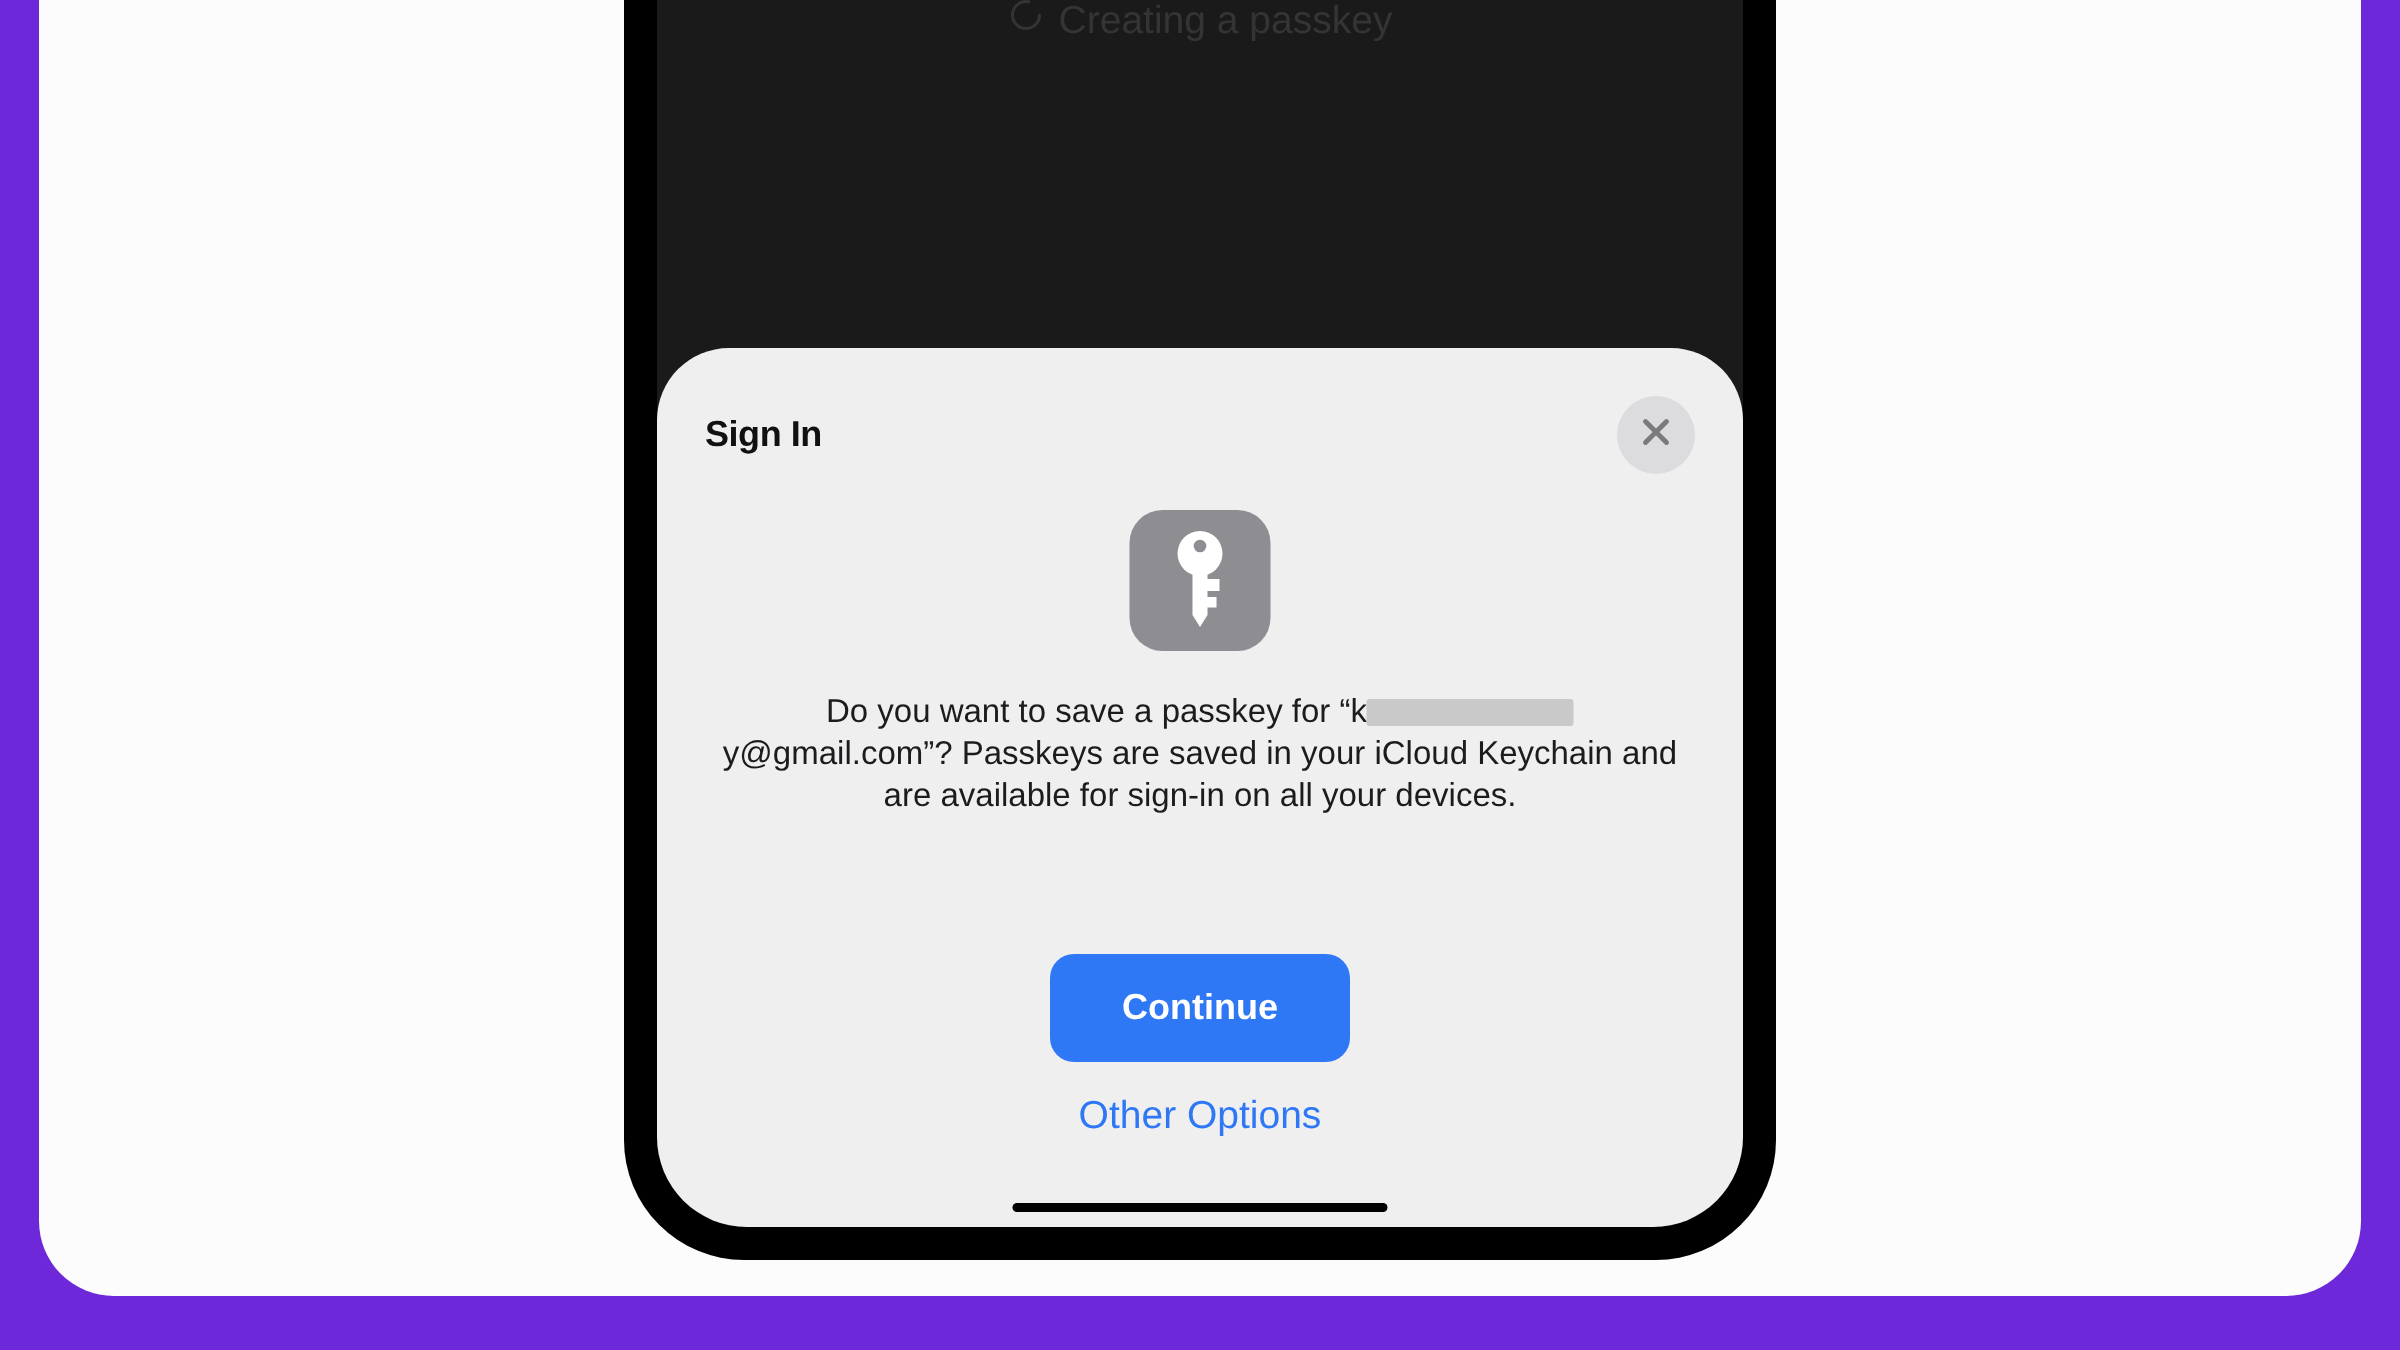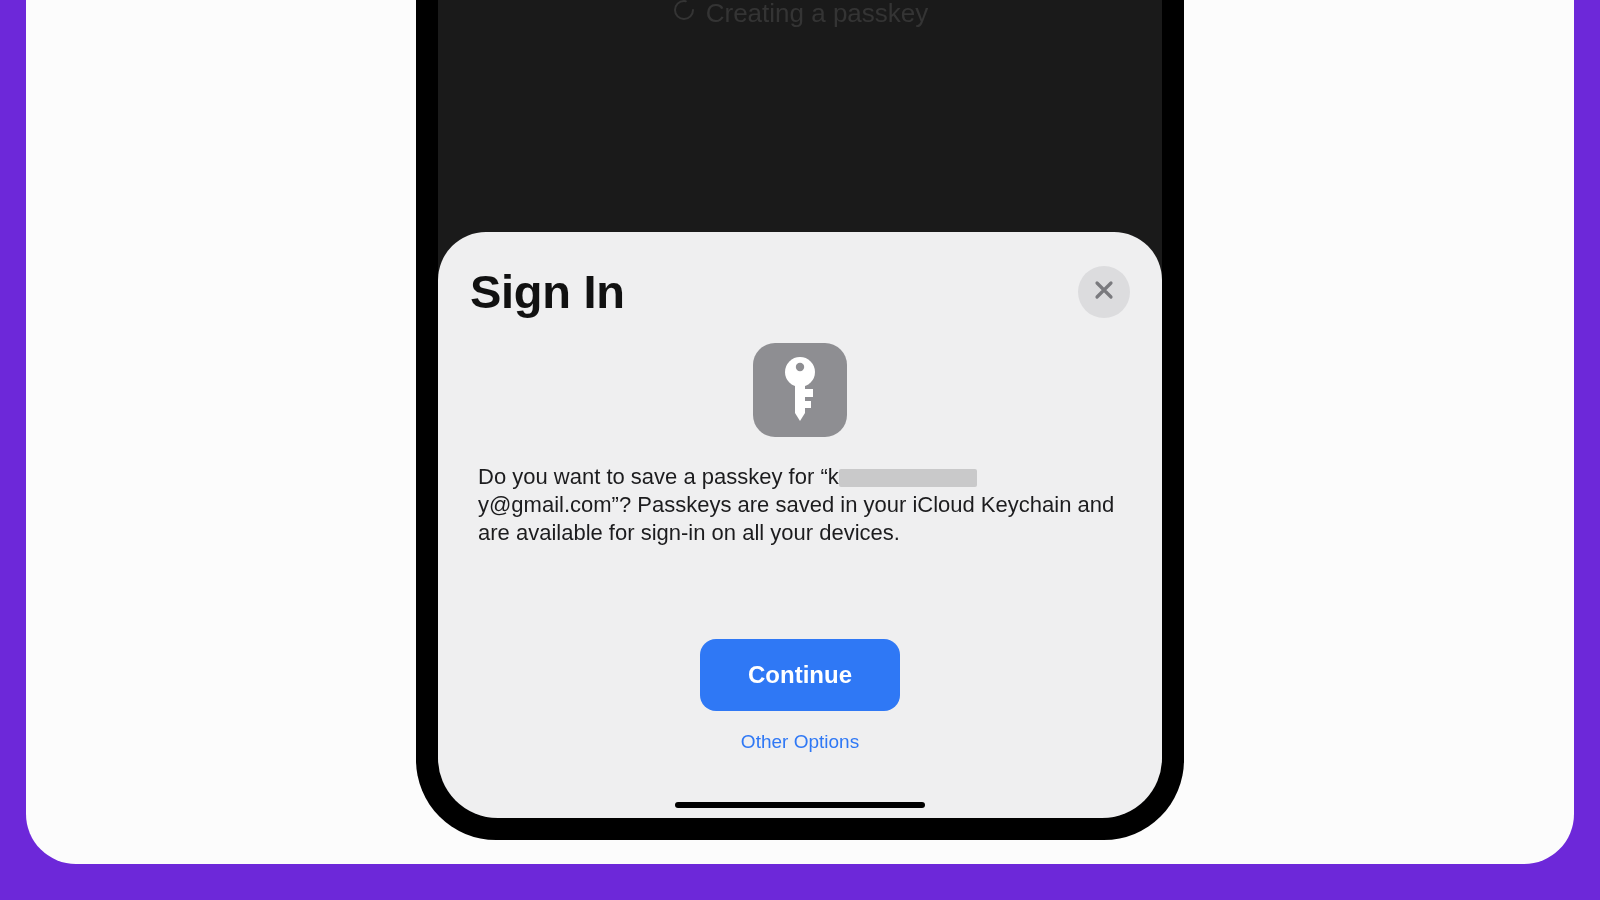--- a/index.html
+++ b/index.html
@@ -46,36 +46,36 @@
     border-top-left-radius: 48px;
     border-top-right-radius: 48px;
     padding: 32px 32px 0 32px;
     display: flex; flex-direction: column; align-items: stretch;
   }
   .sheet-header {
     display: flex; align-items: center; justify-content: space-between;
     margin-bottom: 20px;
   }
   .sheet-title {
-    font-size: 47px; font-weight: 700; color: #111; letter-spacing: -0.3px; text-align: right;
+    font-size: 24px; font-weight: 700; color: #111; letter-spacing: -0.3px; text-align: right;
   }
   .close-btn {
     width: 52px; height: 52px; border-radius: 50%;
     background: #dcdcde;
     display: flex; align-items: center; justify-content: center;
     cursor: pointer;
   }
   .key-badge {
     width: 94px; height: 94px; border-radius: 22px;
     background: #8e8e92;
     display: flex; align-items: center; justify-content: center;
     margin: 4px auto 26px auto;
   }
   .body-text {
-    font-size: 22px; line-height: 1.28; color: #1c1c1e; 
+    font-size: 22px; line-height: 1.28; color: #1c1c1e; text-align: center;
     padding: 0 8px;
   }
   .redact {
     display: inline-block;
     vertical-align: -3px;
     height: 18px;
     border-radius: 2px;
     background: #c9c9ca;
   }
   .actions {
@@ -88,21 +88,21 @@
     color: #fff;
     font-size: 24px; font-weight: 600;
     padding: 22px 48px;
     border-radius: 16px;
     min-width: 192px;
     text-align: center;
     cursor: pointer;
   }
   .other-link {
     color: #2f78f5;
-    font-size: 19px; font-weight: 400;
+    font-size: 26px; font-weight: 400;
     cursor: pointer;
   }
   .home-indicator {
     position: absolute; bottom: 10px; left: 50%; transform: translateX(-50%);
     width: 250px; height: 6px; border-radius: 4px; background: #000;
   }
 </style>
 </head>
 <body>
 

